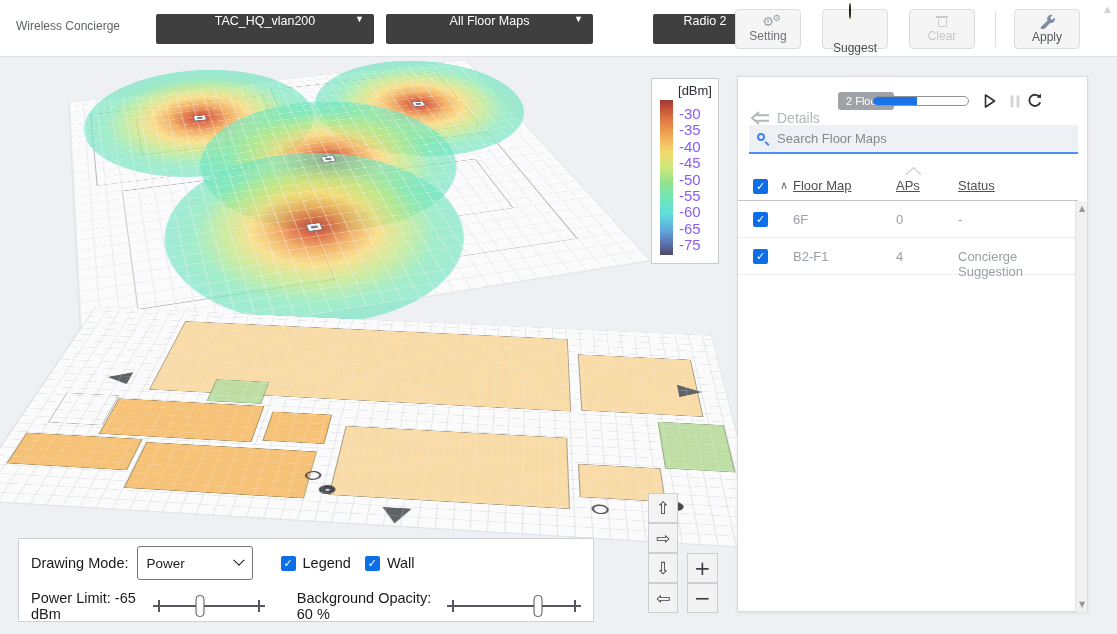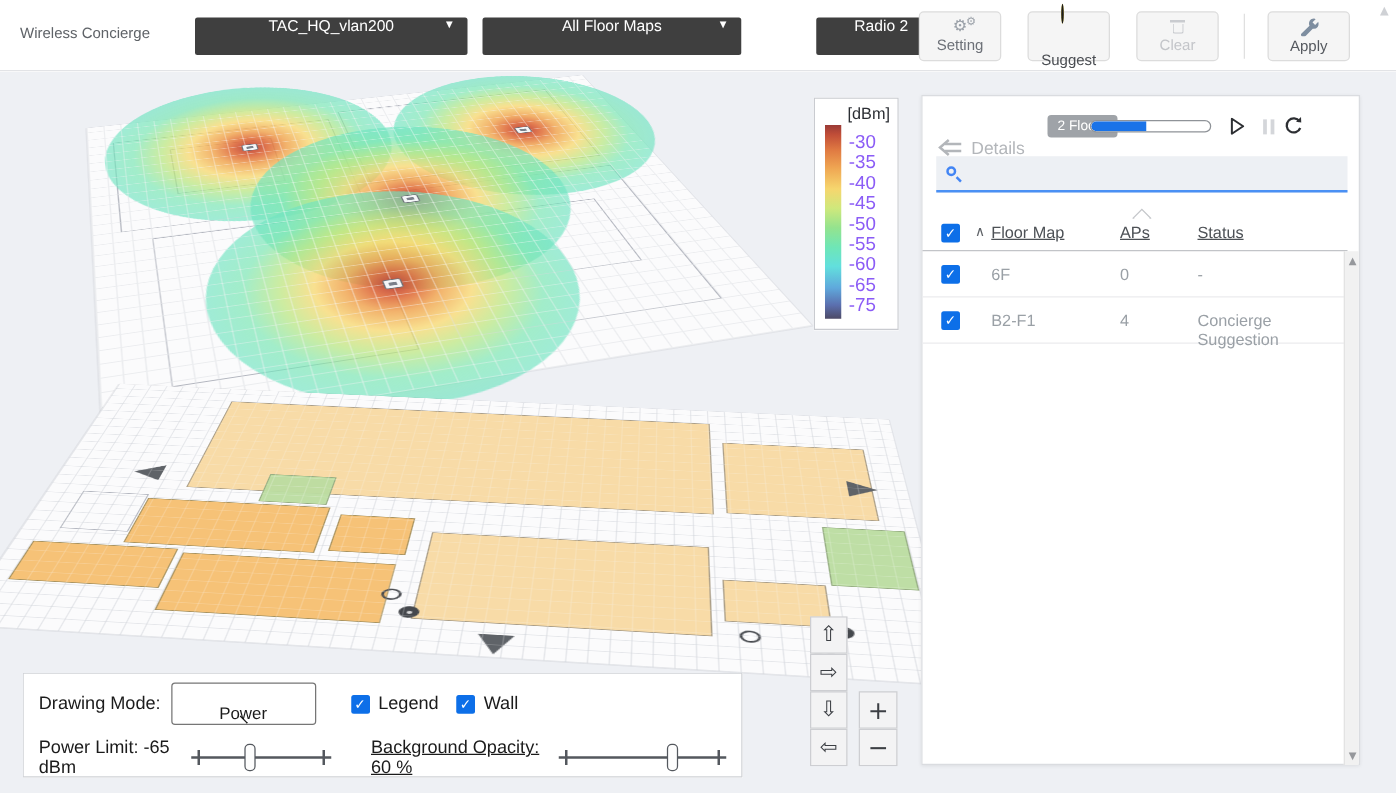--- a/index.html
+++ b/index.html
@@ -170,35 +170,35 @@
   .sb-up { top:3px; } .sb-down { bottom:3px; }
 
   
   .controls {
     position:absolute; left:18px; top:480px; width:576px; height:84px;
     background:#fff; border:1px solid #cfd2d6; z-index:12; padding:10px 12px;
   }
   .ctl-row1 { display:flex; align-items:center; gap:14px; height:28px; }
   .ctl-label { font-size:14.5px; color:#1b1b1b; }
   .mode-select { width:116px; height:27px; border:1px solid #767676; border-radius:3px; background:#fff;
-    display:flex; align-items:center; justify-content:space-between; padding:16px 9px; cursor:pointer; margin-left:-6px;flex-direction:column; }
+    display:flex; align-items:center; justify-content:space-between; padding:16px 9px; cursor:pointer; margin-left:-6px; }
   .mode-select .sel-value { font-size:13.5px; color:#1b1b1b; }
   .chev { width:8px; height:8px; border-right:1.8px solid #1b1b1b; border-bottom:1.8px solid #1b1b1b;
     transform:rotate(45deg) translate(-2px,-2px); }
   .ck-group { display:flex; align-items:center; gap:7px; cursor:pointer; }
   .ctl-row2 { display:flex; align-items:center; margin-top:16px; height:26px; }
   .slider { position:relative; height:24px; cursor:pointer; }
   .slider .track { position:absolute; left:0; right:0; top:11px; height:2px; background:#54585e; }
   .slider .tick { position:absolute; top:6px; width:2px; height:12px; background:#54585e; }
   .tick-l { left:5px; } .tick-r { right:5px; }
   .slider .thumb { position:absolute; top:1px; width:9px; height:22px; background:#fdfdfd;
     border:1.5px solid #54585e; border-radius:4px; transform:translateX(-50%); cursor:grab; }
   .slider-power { width:133px; margin-left:6px; }
   .slider-opacity { width:160px; margin-left:6px; }
-  .lbl-opacity { margin-left:32px;text-decoration:underline; }
+  .lbl-opacity { margin-left:32px; }
 
   
   .pad-btn { position:absolute; background:#f3f3f4; border:1px solid #cdced2; display:flex;
     align-items:center; justify-content:center; cursor:pointer; color:#3c3f44; }
   .nav-btn { left:648px; width:30px; height:30px; font-size:17px; }
   .nav-up    { top:435px; } .nav-right { top:465px; } .nav-down { top:495px; } .nav-left { top:525px; }
   .zoom-btn { left:687px; width:31px; height:30px; font-size:20px; font-family:"DejaVu Sans",sans-serif; }
   .zoom-in { top:495px; } .zoom-out { top:525px; }
 </style>
 </head>
@@ -355,20 +355,21 @@
           <path d="M13.8 0.6 L14 5 L9.8 4.4 Z" fill="#2d2f33"></path>
         </svg>
       </div>
     </div>
 
     <div class="search-box">
       <span class="search-icon">
         <span class="mag-circle"></span>
           <span class="mag-handle"></span>
       </span>
+      <input class="search-input" type="text" placeholder="Search Floor Maps" style="">
     </div>
 
     <div class="collapse-notch">
         <span></span>
       </div>
 
     <div class="tbl-header">
       <span class="checkbox cb-hdr"></span>
       <span class="sort-caret arrfont">∧</span>
       <span class="hdr-label col-floor">Floor Map</span>

